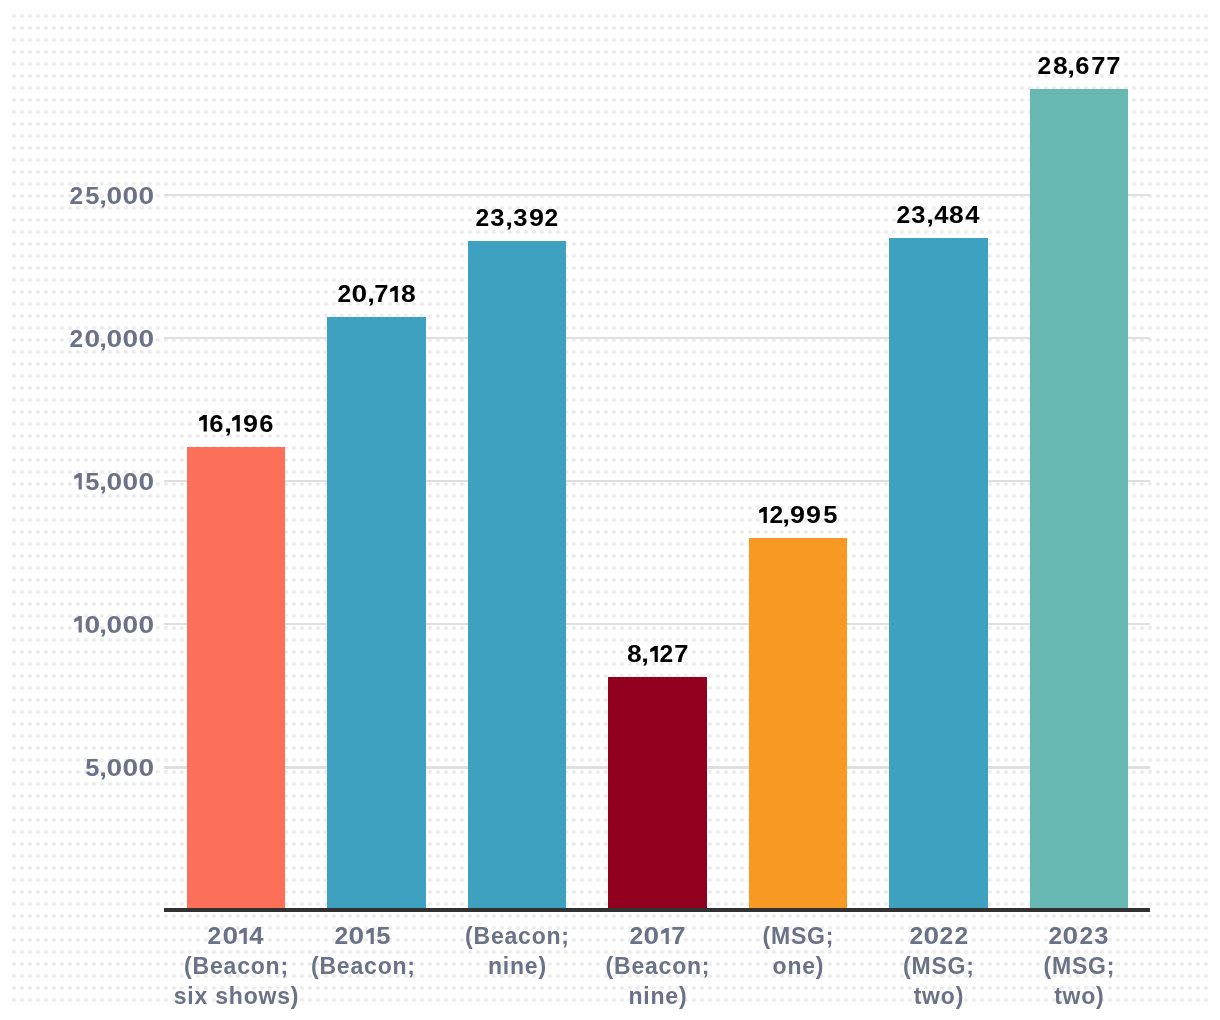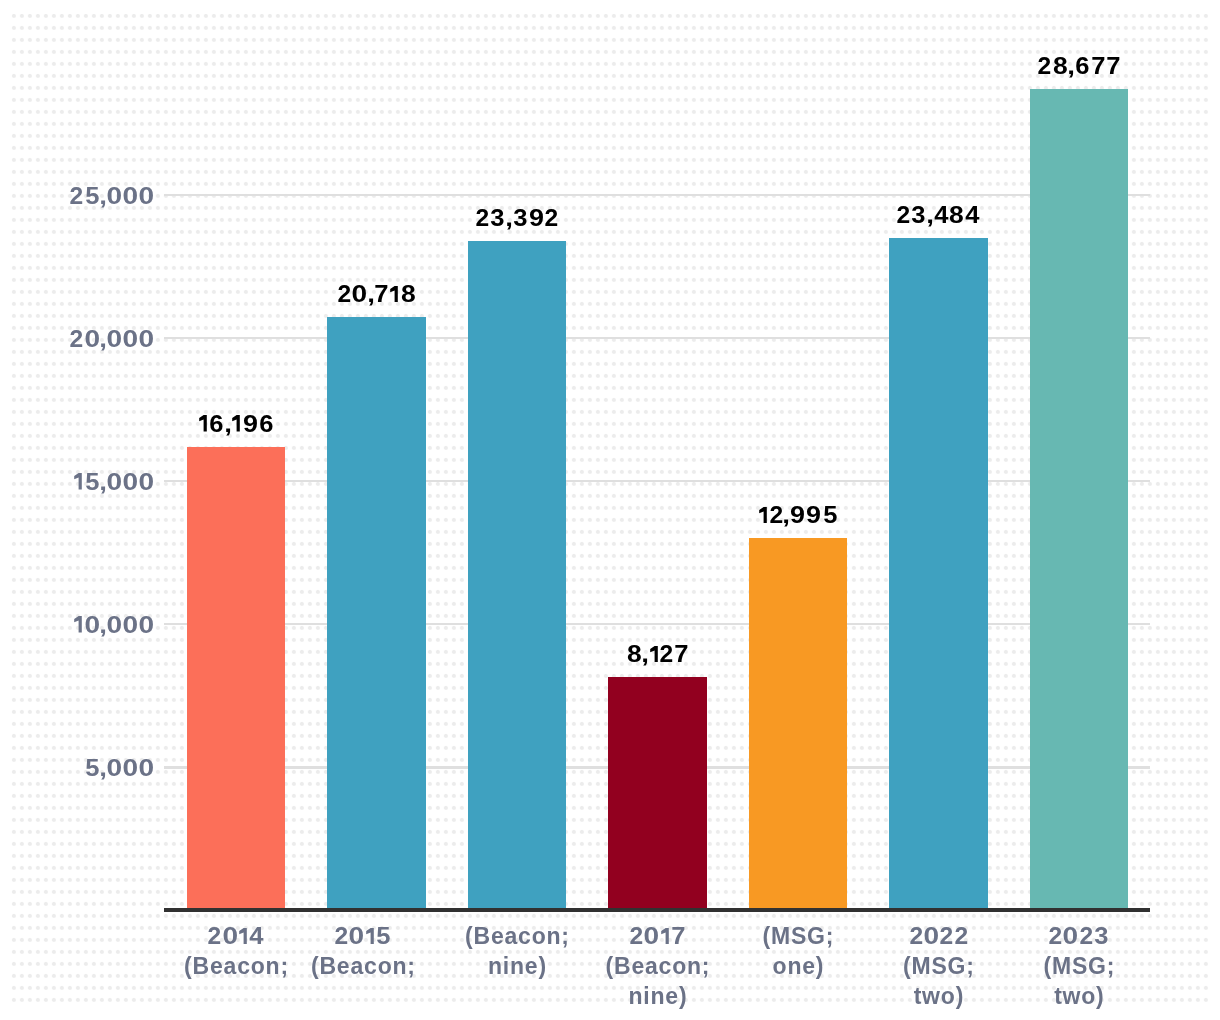--- a/index.html
+++ b/index.html
@@ -131,20 +131,21 @@
           <path d="M5.6 0 L8.8 0 L8.8 16.4 L5.6 16.4 L5.6 4.55 L1.2 6.15 L1.2 3.05 Z" fill="currentColor"></path>
         </svg></span><span style="width: 14.4px;"><i style="transform: scaleX(1.07);">2</i></span><span style="width: 6.2px;"><i style="transform: scaleX(1.2);">,</i></span><span style="width: 16.2px;"><i style="transform: scaleX(1.17);">9</i></span><span style="width: 16.2px;"><i style="transform: scaleX(1.17);">9</i></span><span style="width: 16.2px;"><i style="transform: scaleX(1.11);">5</i></span></div>
   <div class="vlabel num" style="left: 896.3px; top: 201.982px;"><span style="width: 14.4px;"><i style="transform: scaleX(1.07);">2</i></span><span style="width: 16.2px;"><i style="transform: scaleX(1.11);">3</i></span><span style="width: 6.2px;"><i style="transform: scaleX(1.2);">,</i></span><span style="width: 15.7px;"><i style="transform: scaleX(1.11);">4</i></span><span style="width: 16.2px;"><i style="transform: scaleX(1.15);">8</i></span><span style="width: 15.7px;"><i style="transform: scaleX(1.11);">4</i></span></div>
   <div class="vlabel num" style="left: 1037.48px; top: 53.379px;"><span style="width: 14.4px;"><i style="transform: scaleX(1.07);">2</i></span><span style="width: 16.2px;"><i style="transform: scaleX(1.15);">8</i></span><span style="width: 6.2px;"><i style="transform: scaleX(1.2);">,</i></span><span style="width: 16.2px;"><i style="transform: scaleX(1.11);">6</i></span><span style="width: 15px;"><i style="transform: scaleX(1.11);">7</i></span><span style="width: 15px;"><i style="transform: scaleX(1.11);">7</i></span></div>
 
   <div class="xlabel" style="left: 146.1px;">
     <span class="xline num"><span style="width: 14.4px;"><i style="transform: scaleX(1.07);">2</i></span><span style="width: 16.2px;"><i style="transform: scaleX(1.22);">0</i></span><span style="width: 11px;"><svg width="11" height="16.4" viewBox="0 0 11 16.4">
             <path d="M5.6 0 L8.8 0 L8.8 16.4 L5.6 16.4 L5.6 4.55 L1.2 6.15 L1.2 3.05 Z" fill="currentColor"></path>
           </svg></span><span style="width: 15.7px;"><i style="transform: scaleX(1.11);">4</i></span></span>
     <span class="xline ls">(Beacon;</span>
+    <span class="xline ls">six shows)</span>
   </div>
   <div class="xlabel" style="left: 273px;">
     <span class="xline num"><span style="width: 14.4px;"><i style="transform: scaleX(1.07);">2</i></span><span style="width: 16.2px;"><i style="transform: scaleX(1.22);">0</i></span><span style="width: 11px;"><svg width="11" height="16.4" viewBox="0 0 11 16.4">
             <path d="M5.6 0 L8.8 0 L8.8 16.4 L5.6 16.4 L5.6 4.55 L1.2 6.15 L1.2 3.05 Z" fill="currentColor"></path>
           </svg></span><span style="width: 16.2px;"><i style="transform: scaleX(1.11);">5</i></span></span>
     <span class="xline ls">(Beacon;</span>
   </div>
   <div class="xlabel" style="left: 427.06px;">
     <span class="xline ls">(Beacon;</span>
     <span class="xline ls">nine)</span>

